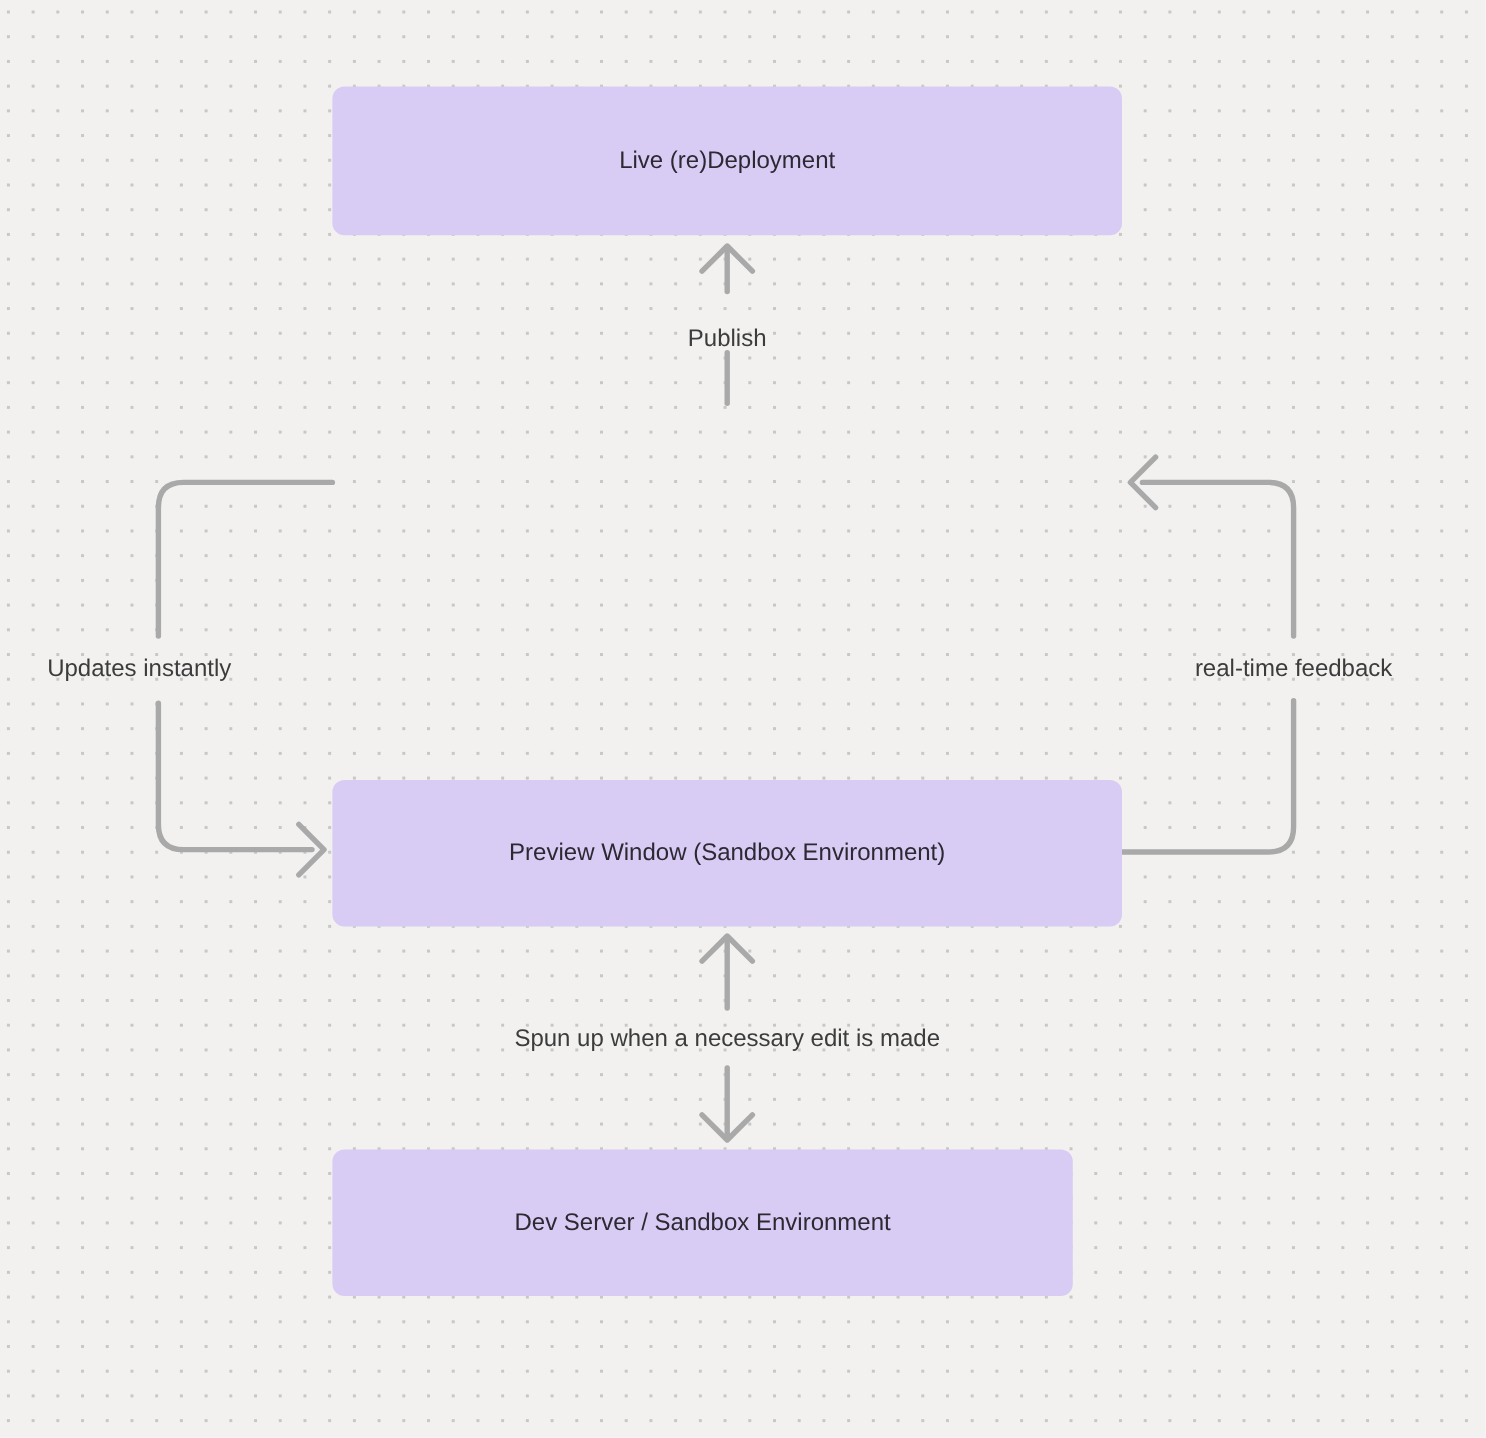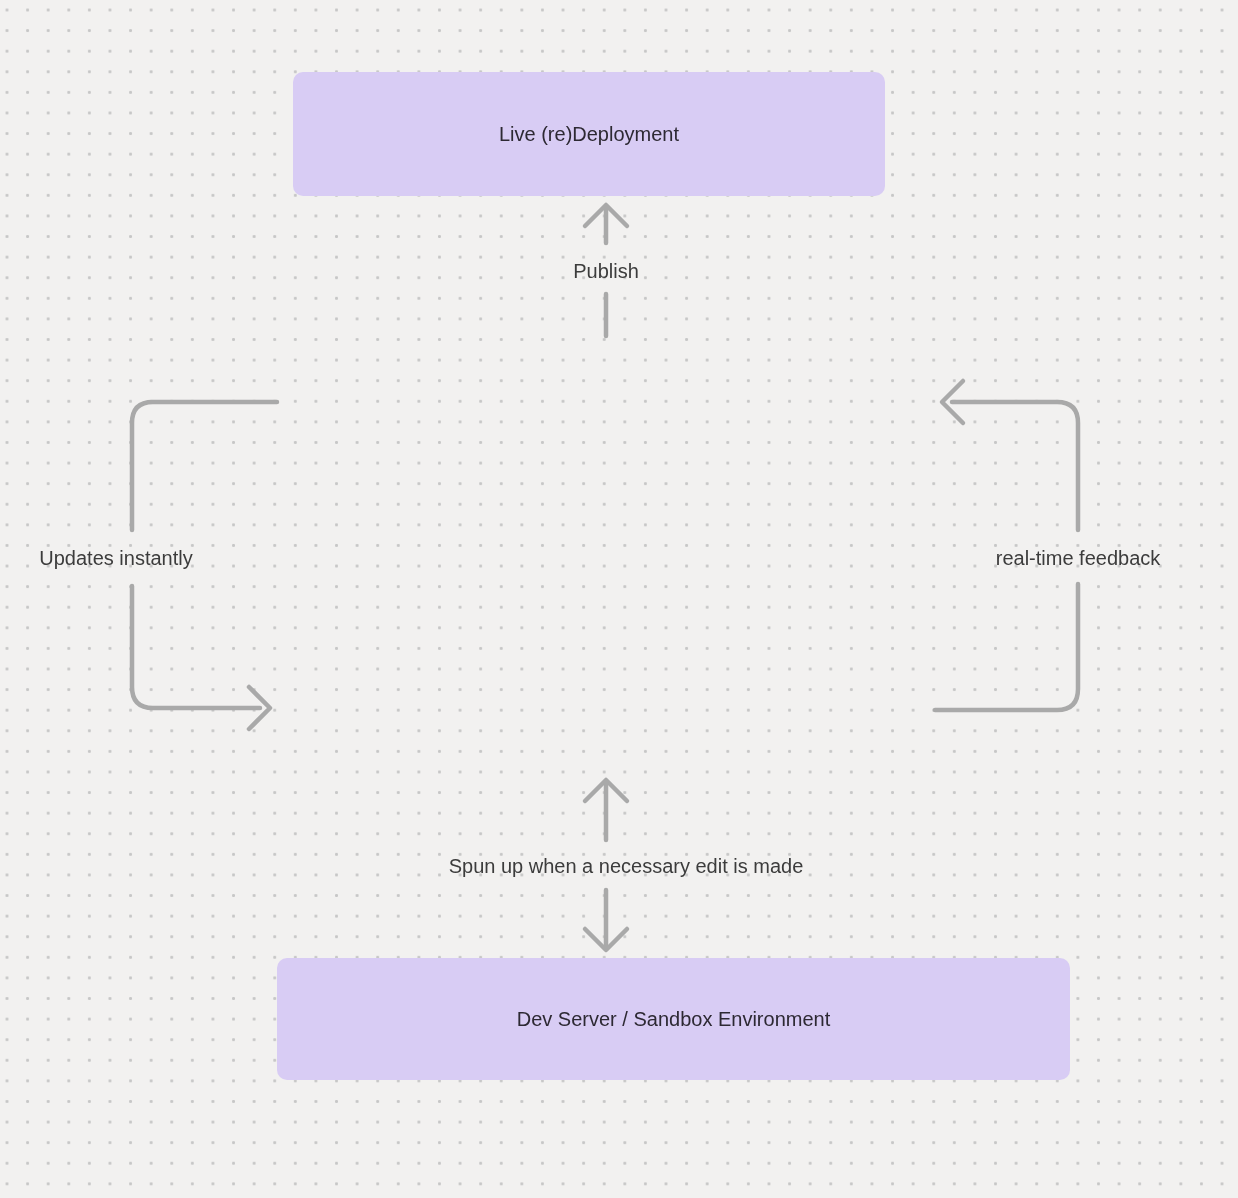--- a/index.html
+++ b/index.html
@@ -72,27 +72,28 @@
     </g>
 
     <g>
       <path d="M 585 801 L 606 780 L 627 801"></path>
       <path d="M 606 782 V 840"></path>
       <path d="M 606 890 V 948"></path>
       <path d="M 585 929 L 606 950 L 627 929"></path>
     </g>
   </svg>
 
-  <div class="node" style="left:293px; top:72px; width:592px; height:124px;">Live (re)Deployment</div>
+  <div class="node" style="left:277px; top:72px; width:658px; height:124px;">Live (re)Deployment</div>
 
 
+  <div class="node" style="left:277px; top:650px; width:658px; height:122px;">Preview Window (Sandbox Environment)</div>
 
-  <div class="node" style="left:277px; top:958px; width:793px; height:122px;">Dev Server / Sandbox Environment</div>
+  <div class="node" style="left:277px; top:958px; width:617px; height:122px;">Dev Server / Sandbox Environment</div>
 
-  <div class="edge-label" style="left:606px; top:271px;">Publish</div>
+  <div class="edge-label" style="left:606px; top:283px;">Publish</div>
 
   <div class="edge-label" style="left:116px; top:558px;">Updates instantly</div>
 
   <div class="edge-label" style="left:1078px; top:558px;">real-time feedback</div>
 
-  <div class="edge-label" style="left:626px; top:866px;">Spun up when a necessary edit is made</div>
+  <div class="edge-label" style="left:606px; top:866px;">Spun up when a necessary edit is made</div>
 
 </div>
 
 </body></html>

